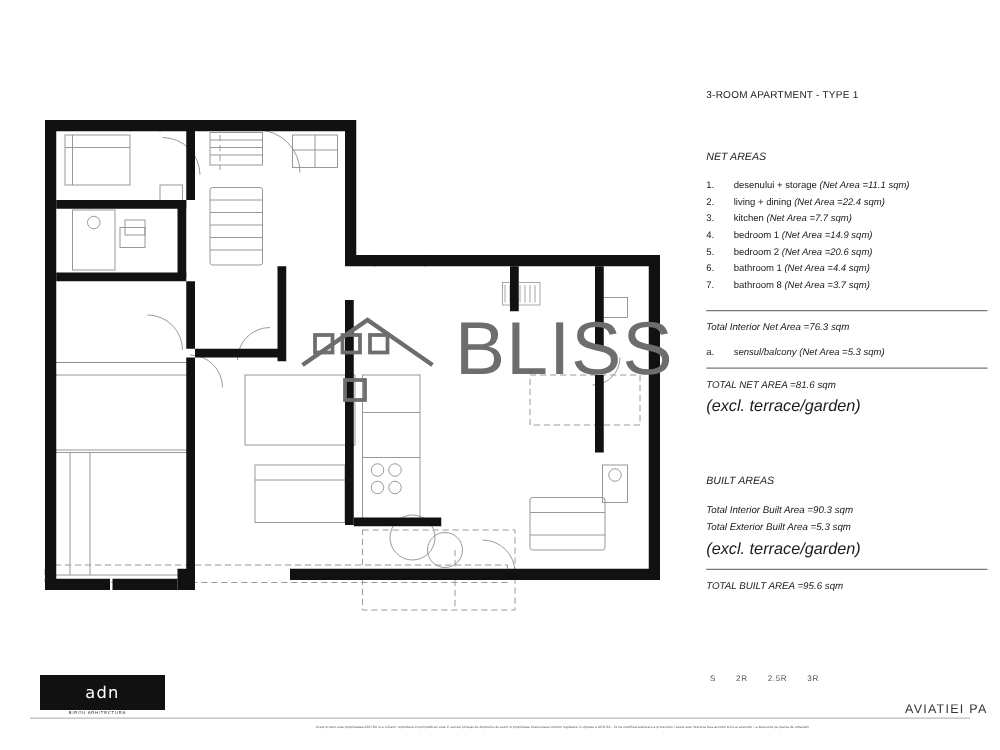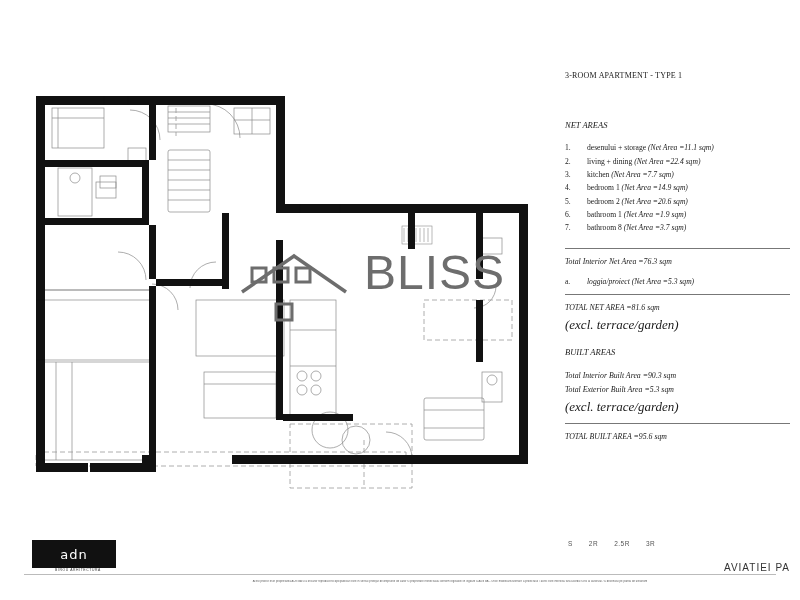--- a/index.html
+++ b/index.html
@@ -31,31 +31,31 @@
 
   
   #spec {
     position: absolute;
     left: 565px;
     top: 70px;
     width: 225px;
     font-size: 8px;
     line-height: 1.42;
     color: #1a1a1a;
-    font-family: Liberation Serif, serif;
   }
   .spec-title {
     font-size: 8px;
     letter-spacing: 0.2px;
     margin-bottom: 38px;
   }
   .spec-heading {
     font-style: italic;
     font-size: 8.5px;
     margin-bottom: 12px;
+    margin-top: 32px;
   }
   .net-list {
     margin: 0 0 14px 0;
     padding: 0;
     list-style: none;
   }
   .net-list li {
     display: flex;
     margin-bottom: 2.5px;
     font-size: 7.6px;
@@ -133,21 +133,21 @@
     top: 574px;
     width: 752px;
     border-top: 0.6px solid #bbb;
   }
 
   
   #adn-logo {
     position: absolute;
     left: 32px;
     top: 540px;
-    width: 84px;
+    width: 100px;
     height: 28px;
     background: #111;
     color: #fff;
     display: flex;
     align-items: center;
     justify-content: center;
     font-size: 13px;
     letter-spacing: 1px;
     font-family: "DejaVu Sans", sans-serif;
   }
@@ -172,21 +172,21 @@
     pointer-events: none;
   }
   #wm-text {
     position: absolute;
     left: 128px;
     top: 2px;
     color: #6f6f6f;
     font-family: "Liberation Sans", sans-serif;
   }
   #wm-bliss {
-    font-size: 48px;
+    font-size: 60px;
     letter-spacing: 1px;
     line-height: 0.95;
     color: #6d6d6d;
   }
   #wm-imob {
     font-size: 33px;
     letter-spacing: 0px;
     line-height: 1.0;
     color: #6d6d6d;
     margin-top: 2px;
@@ -338,37 +338,37 @@
       <li>
         <span class="net-num">4.</span>
         <span class="net-txt"><span>bedroom 1</span> <i>(Net Area =14.9 sqm)</i></span>
       </li>
       <li>
         <span class="net-num">5.</span>
         <span class="net-txt"><span>bedroom 2</span> <i>(Net Area =20.6 sqm)</i></span>
       </li>
       <li>
         <span class="net-num">6.</span>
-        <span class="net-txt"><span>bathroom 1</span> <i>(Net Area =1.9 sqm)</i></span>
+        <span class="net-txt"><span>bathroom 1</span> <i>(Net Area =4.4 sqm)</i></span>
       </li>
       <li>
         <span class="net-num">7.</span>
         <span class="net-txt"><span>bathroom 8</span> <i>(Net Area =3.7 sqm)</i></span>
       </li>
     </ul>
 
     <hr class="rule">
 
     <div class="line-italic">Total Interior Net Area =76.3 sqm</div>
 
     <div class="gap-sm"></div>
 
     <div class="indent-row">
       <span class="k">a.</span>
-      <span class="v"><span>loggia/proiect</span> <span>(Net Area =5.3 sqm)</span></span>
+      <span class="v"><span>sensul/balcony</span> <span>(Net Area =5.3 sqm)</span></span>
     </div>
 
     <hr class="rule">
 
     <div class="line-italic">TOTAL NET AREA =81.6 sqm</div>
     <div class="sub-note">(excl.     terrace/garden)</div>
 
     <div class="gap-md"></div>
 
     <div class="spec-heading">BUILT AREAS</div>

